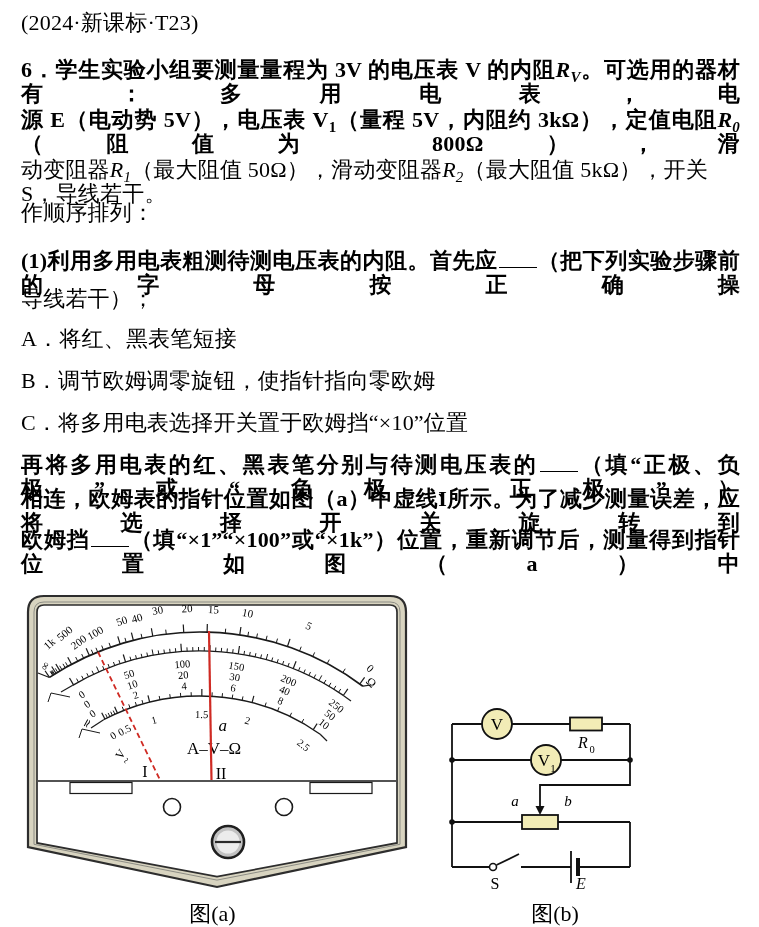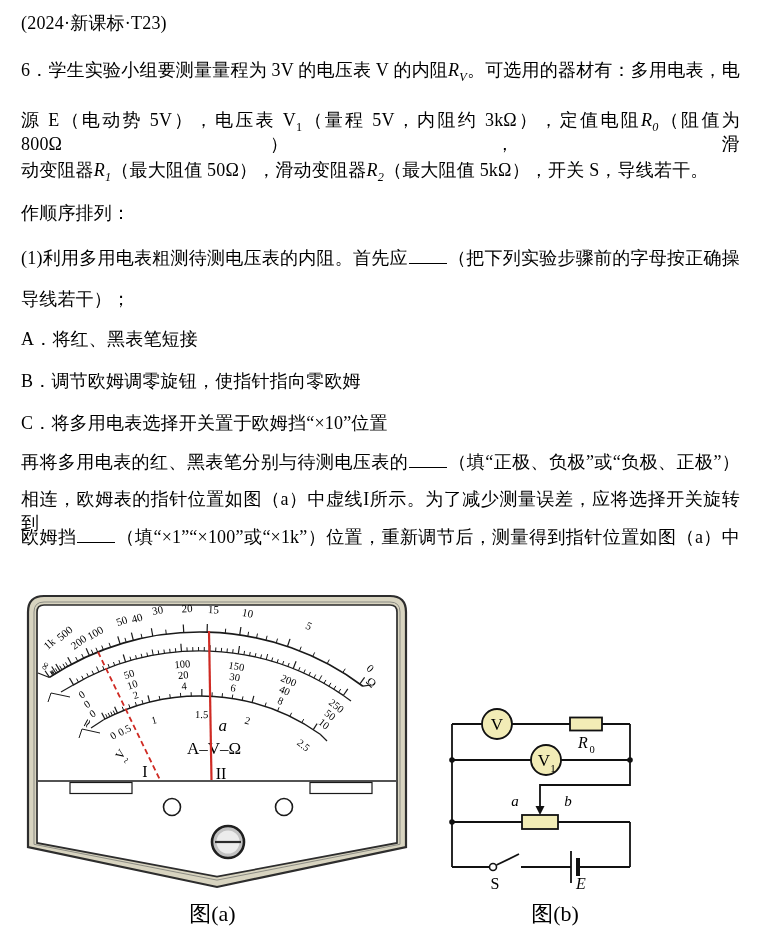--- a/index.html
+++ b/index.html
@@ -1,21 +1,21 @@
 <!DOCTYPE html>
 <html><head>
 <meta charset="utf-8">
 <style>
   html,body{margin:0;padding:0;}
   body{width:759px;height:927px;background:#ffffff;position:relative;overflow:hidden;
        font-family:"Liberation Serif","DejaVu Serif",serif;color:#000;}
   #doc-lines{position:absolute;left:0;top:0;width:759px;height:927px;}
-  .tline{position:absolute;left:21px;width:719px;font-size:18px;line-height:24px;
+  .tline{position:absolute;left:21px;width:719px;font-size:22px;line-height:24px;
          white-space:normal;letter-spacing:0.2px;}
-  .tline.jl{text-align:justify;text-align-last:justify;}
+  .tline.jl{text-align:justify;text-align-last:justify;font-weight:bold;}
   .tline sub{font-size:0.68em;line-height:0;}
   .blank{display:inline-block;width:38px;height:1em;border-bottom:1.4px solid #000;
          vertical-align:baseline;margin:0 1px;}
   .ul{text-decoration:underline;text-underline-offset:4px;}
   .figwrap{position:absolute;}
   .caption{position:absolute;font-size:22px;text-align:center;}
   svg text{font-family:"Liberation Serif","DejaVu Serif",serif;}
 </style>
 </head>
 <body>

